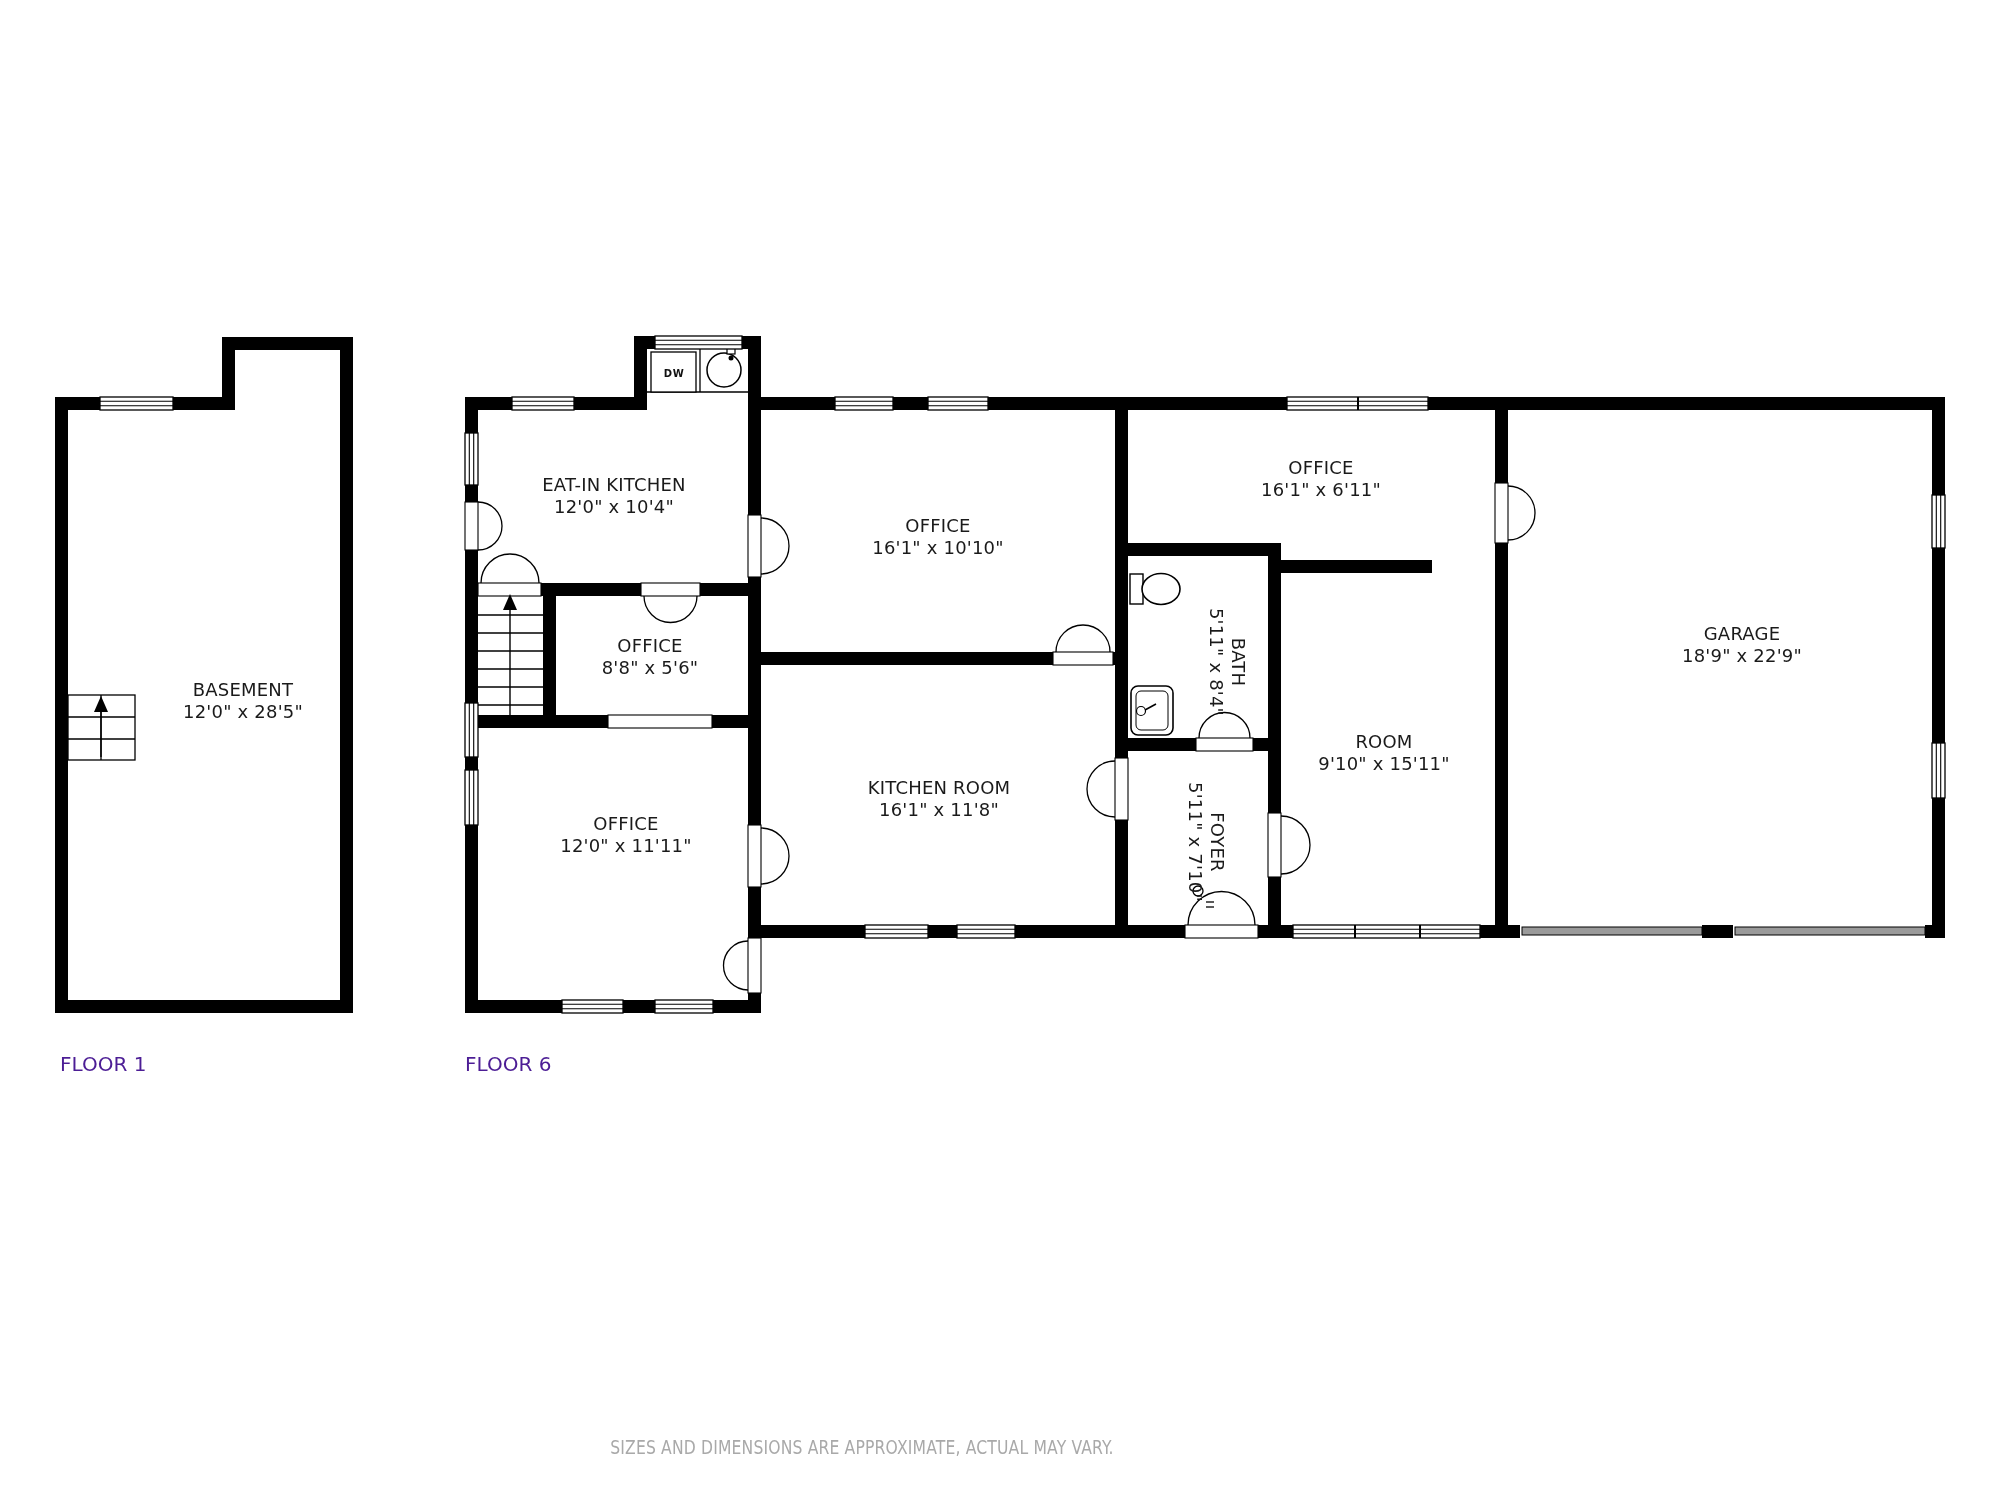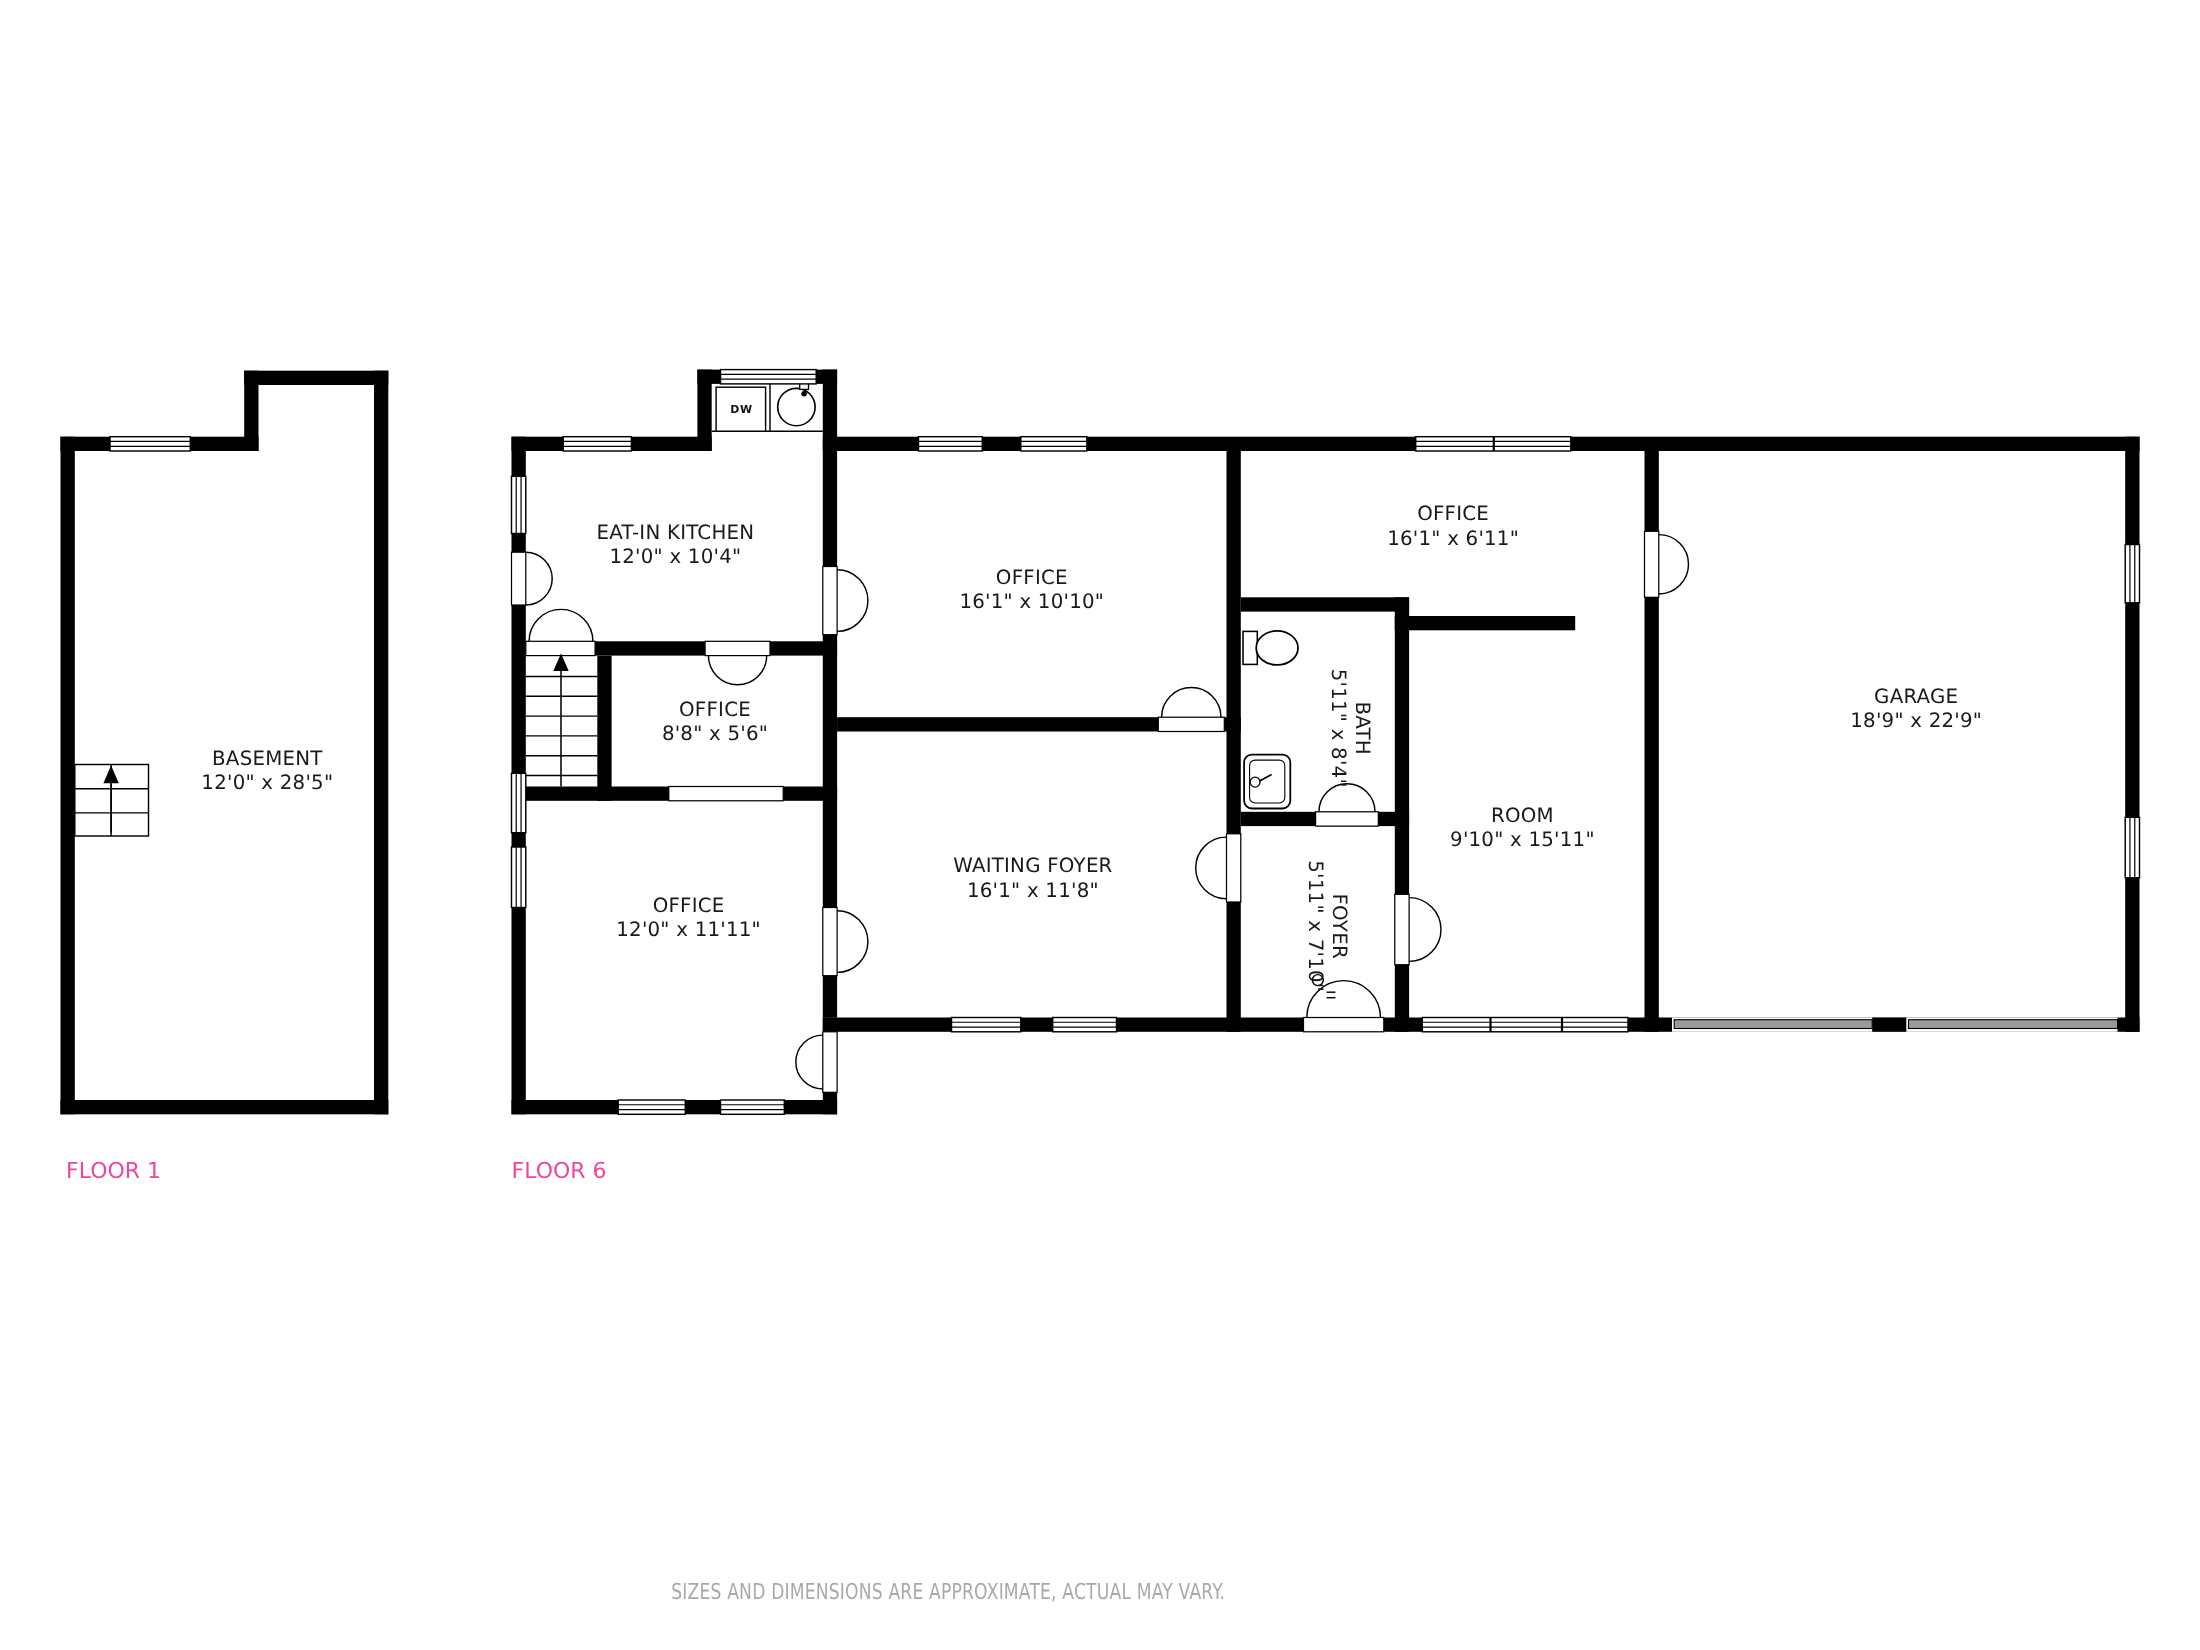--- a/index.html
+++ b/index.html
@@ -2,21 +2,21 @@
 <html><head>
 <meta charset="utf-8">
 <style>
   html,body{margin:0;padding:0;background:#ffffff;}
   .page{position:relative;width:2000px;height:1500px;background:#ffffff;overflow:hidden;
         font-family:"DejaVu Sans","Liberation Sans",sans-serif;}
   .plan-svg{position:absolute;left:0;top:0;}
   .room-label{position:absolute;transform:translate(-50%,-50%);text-align:center;
               color:#1a1a1a;font-size:18px;line-height:22px;white-space:nowrap;letter-spacing:.2px;}
   .room-label.rot{transform:translate(-50%,-50%) rotate(90deg);}
-  .floor-label{position:absolute;color:#ec4899;font-size:20px;white-space:nowrap;}
+  .floor-label{position:absolute;color:#4c1d95;font-size:20px;white-space:nowrap;}
   .dw-label{position:absolute;transform:translate(-50%,-50%);font-size:10px;font-weight:bold;
             color:#111;letter-spacing:.5px;}
   .disclaimer{position:absolute;transform:translate(-50%,-50%) scaleX(.78);color:#a9a9a9;
               font-size:20px;white-space:nowrap;letter-spacing:.2px;}
 </style>
 </head>
 <body>
 
 <div class="page">
 
@@ -282,21 +282,21 @@
   <div>OFFICE</div>
   <div>16'1" x 6'11"</div>
 </div>
 
 <div class="room-label" style="left:626px;top:835px;">
   <div>OFFICE</div>
   <div>12'0" x 11'11"</div>
 </div>
 
 <div class="room-label" style="left:939px;top:799px;">
-  <div>WAITING FOYER</div>
+  <div>KITCHEN ROOM</div>
   <div>16'1" x 11'8"</div>
 </div>
 
 <div class="room-label rot" style="left:1227px;top:662px;">
   <div>BATH</div>
   <div>5'11" x 8'4"</div>
 </div>
 
 <div class="room-label rot" style="left:1206px;top:842px;">
   <div>FOYER</div>

